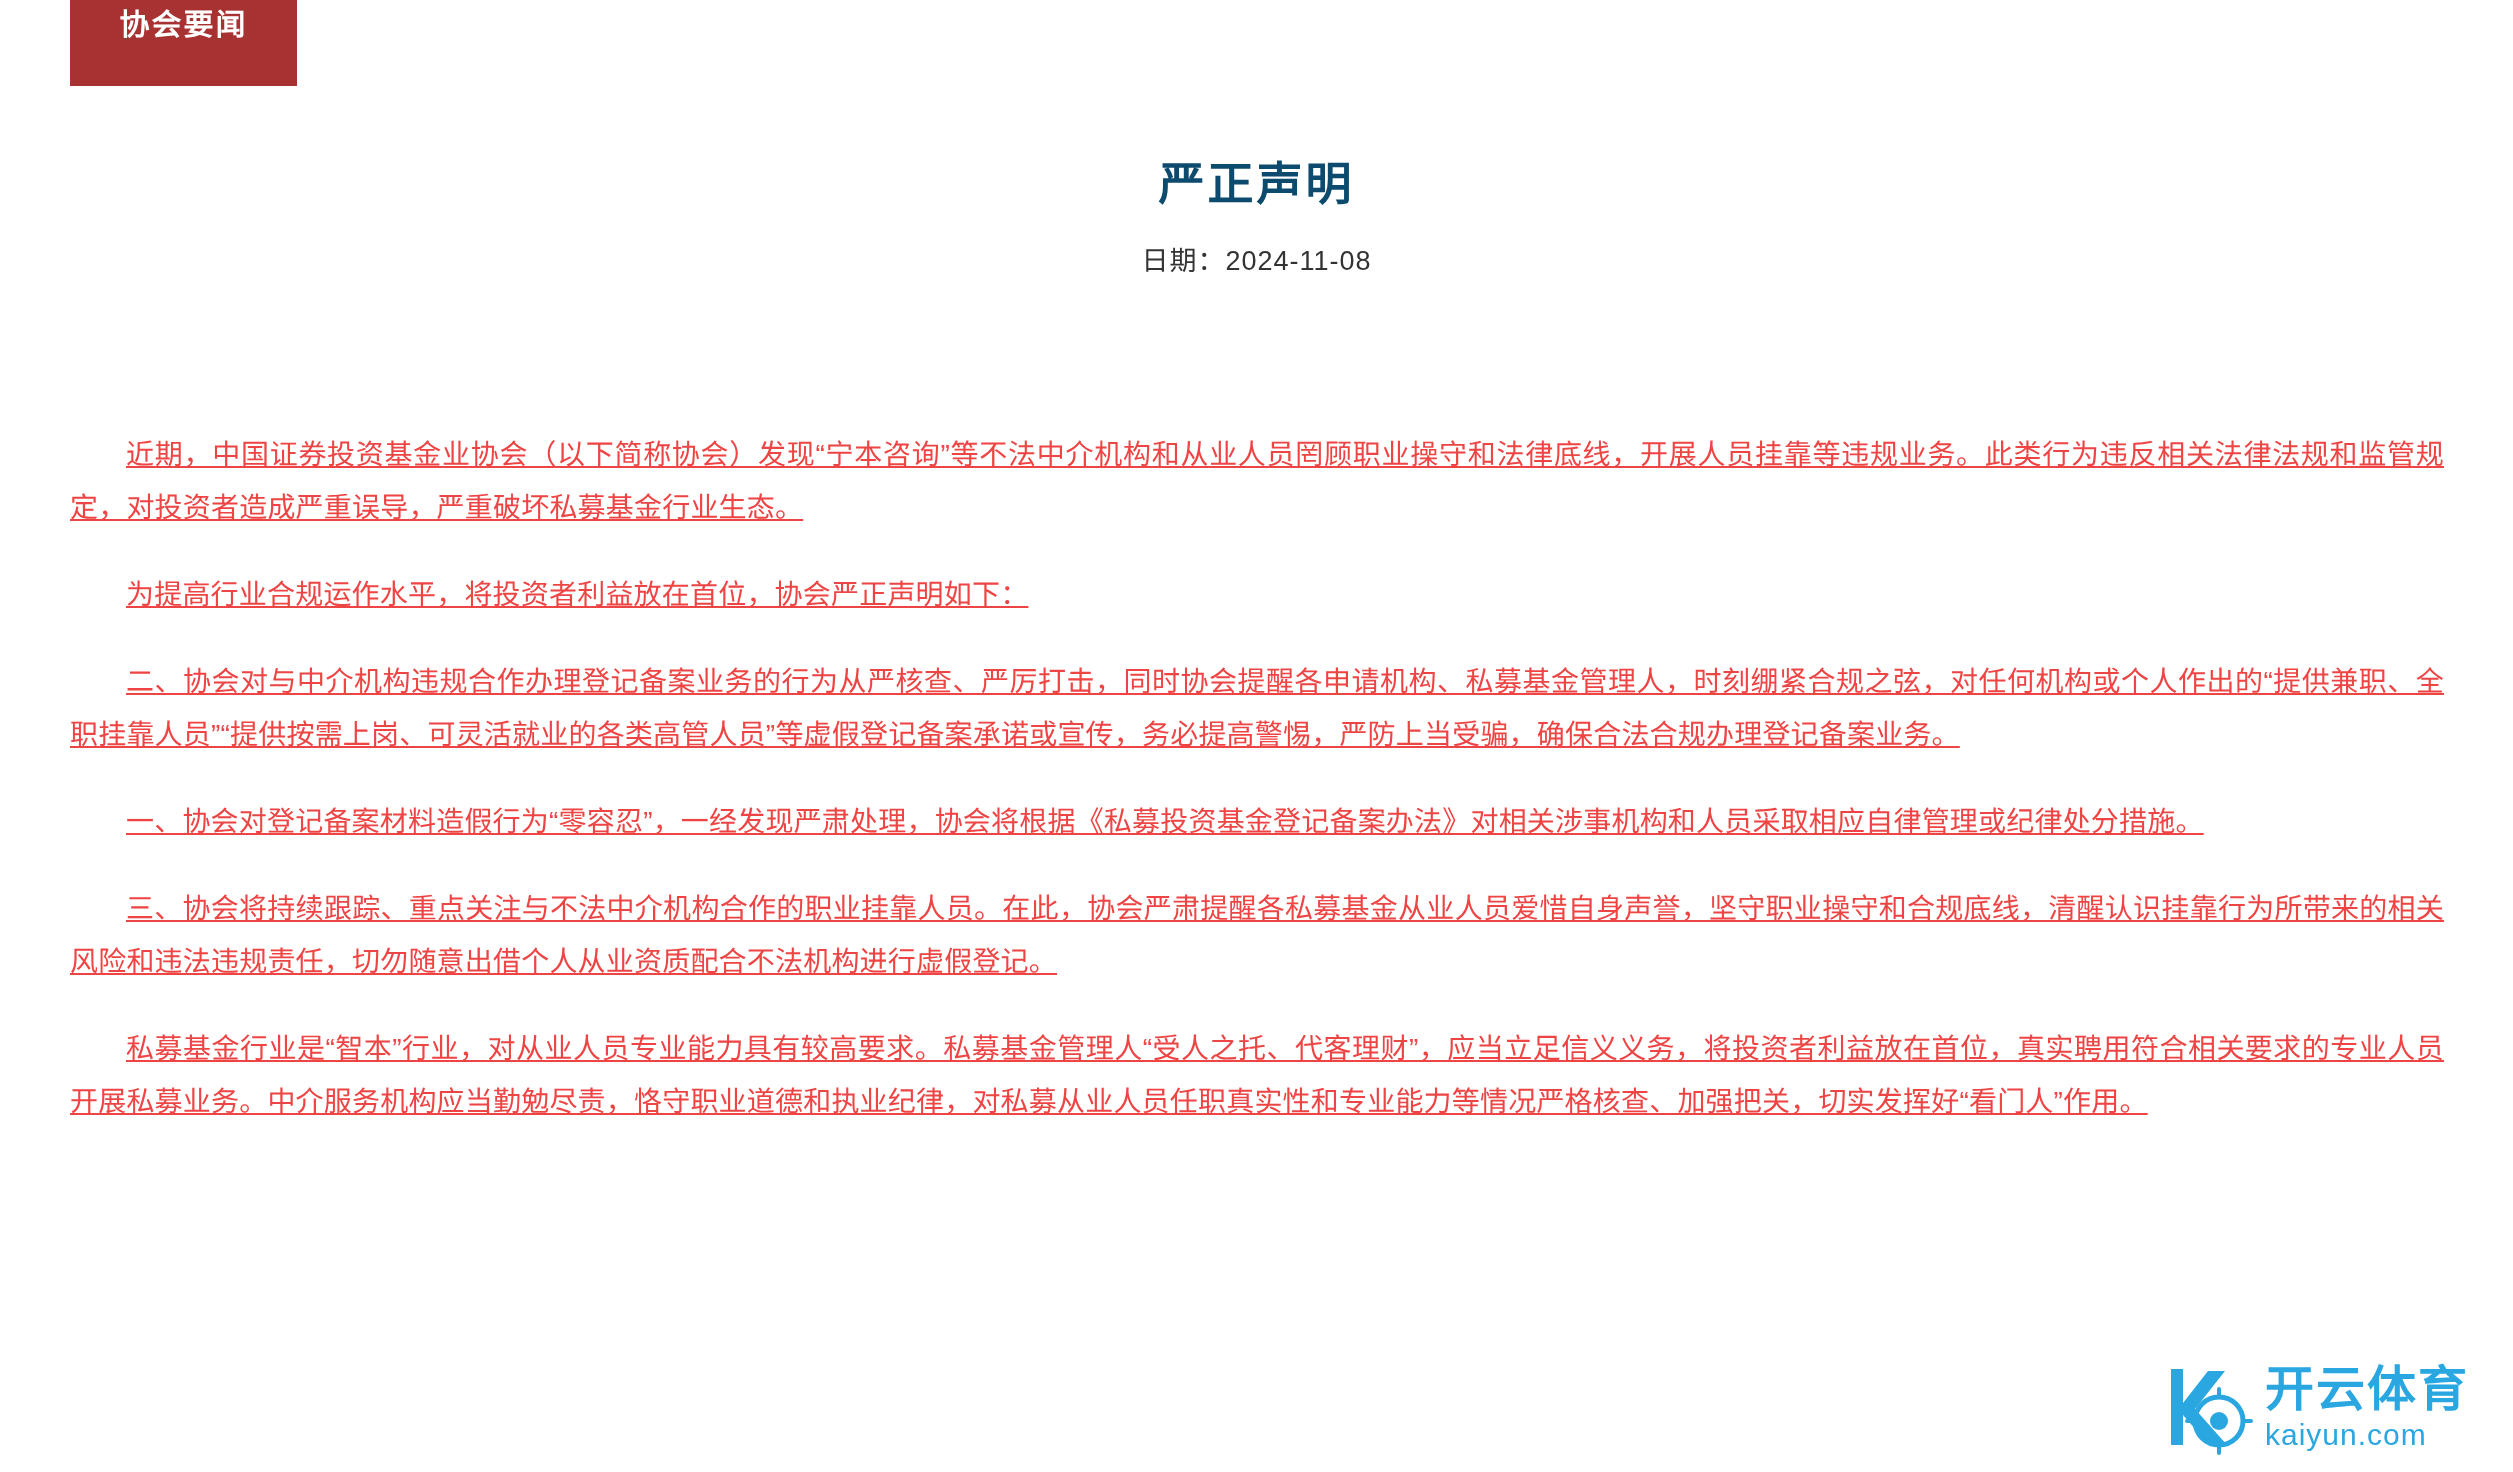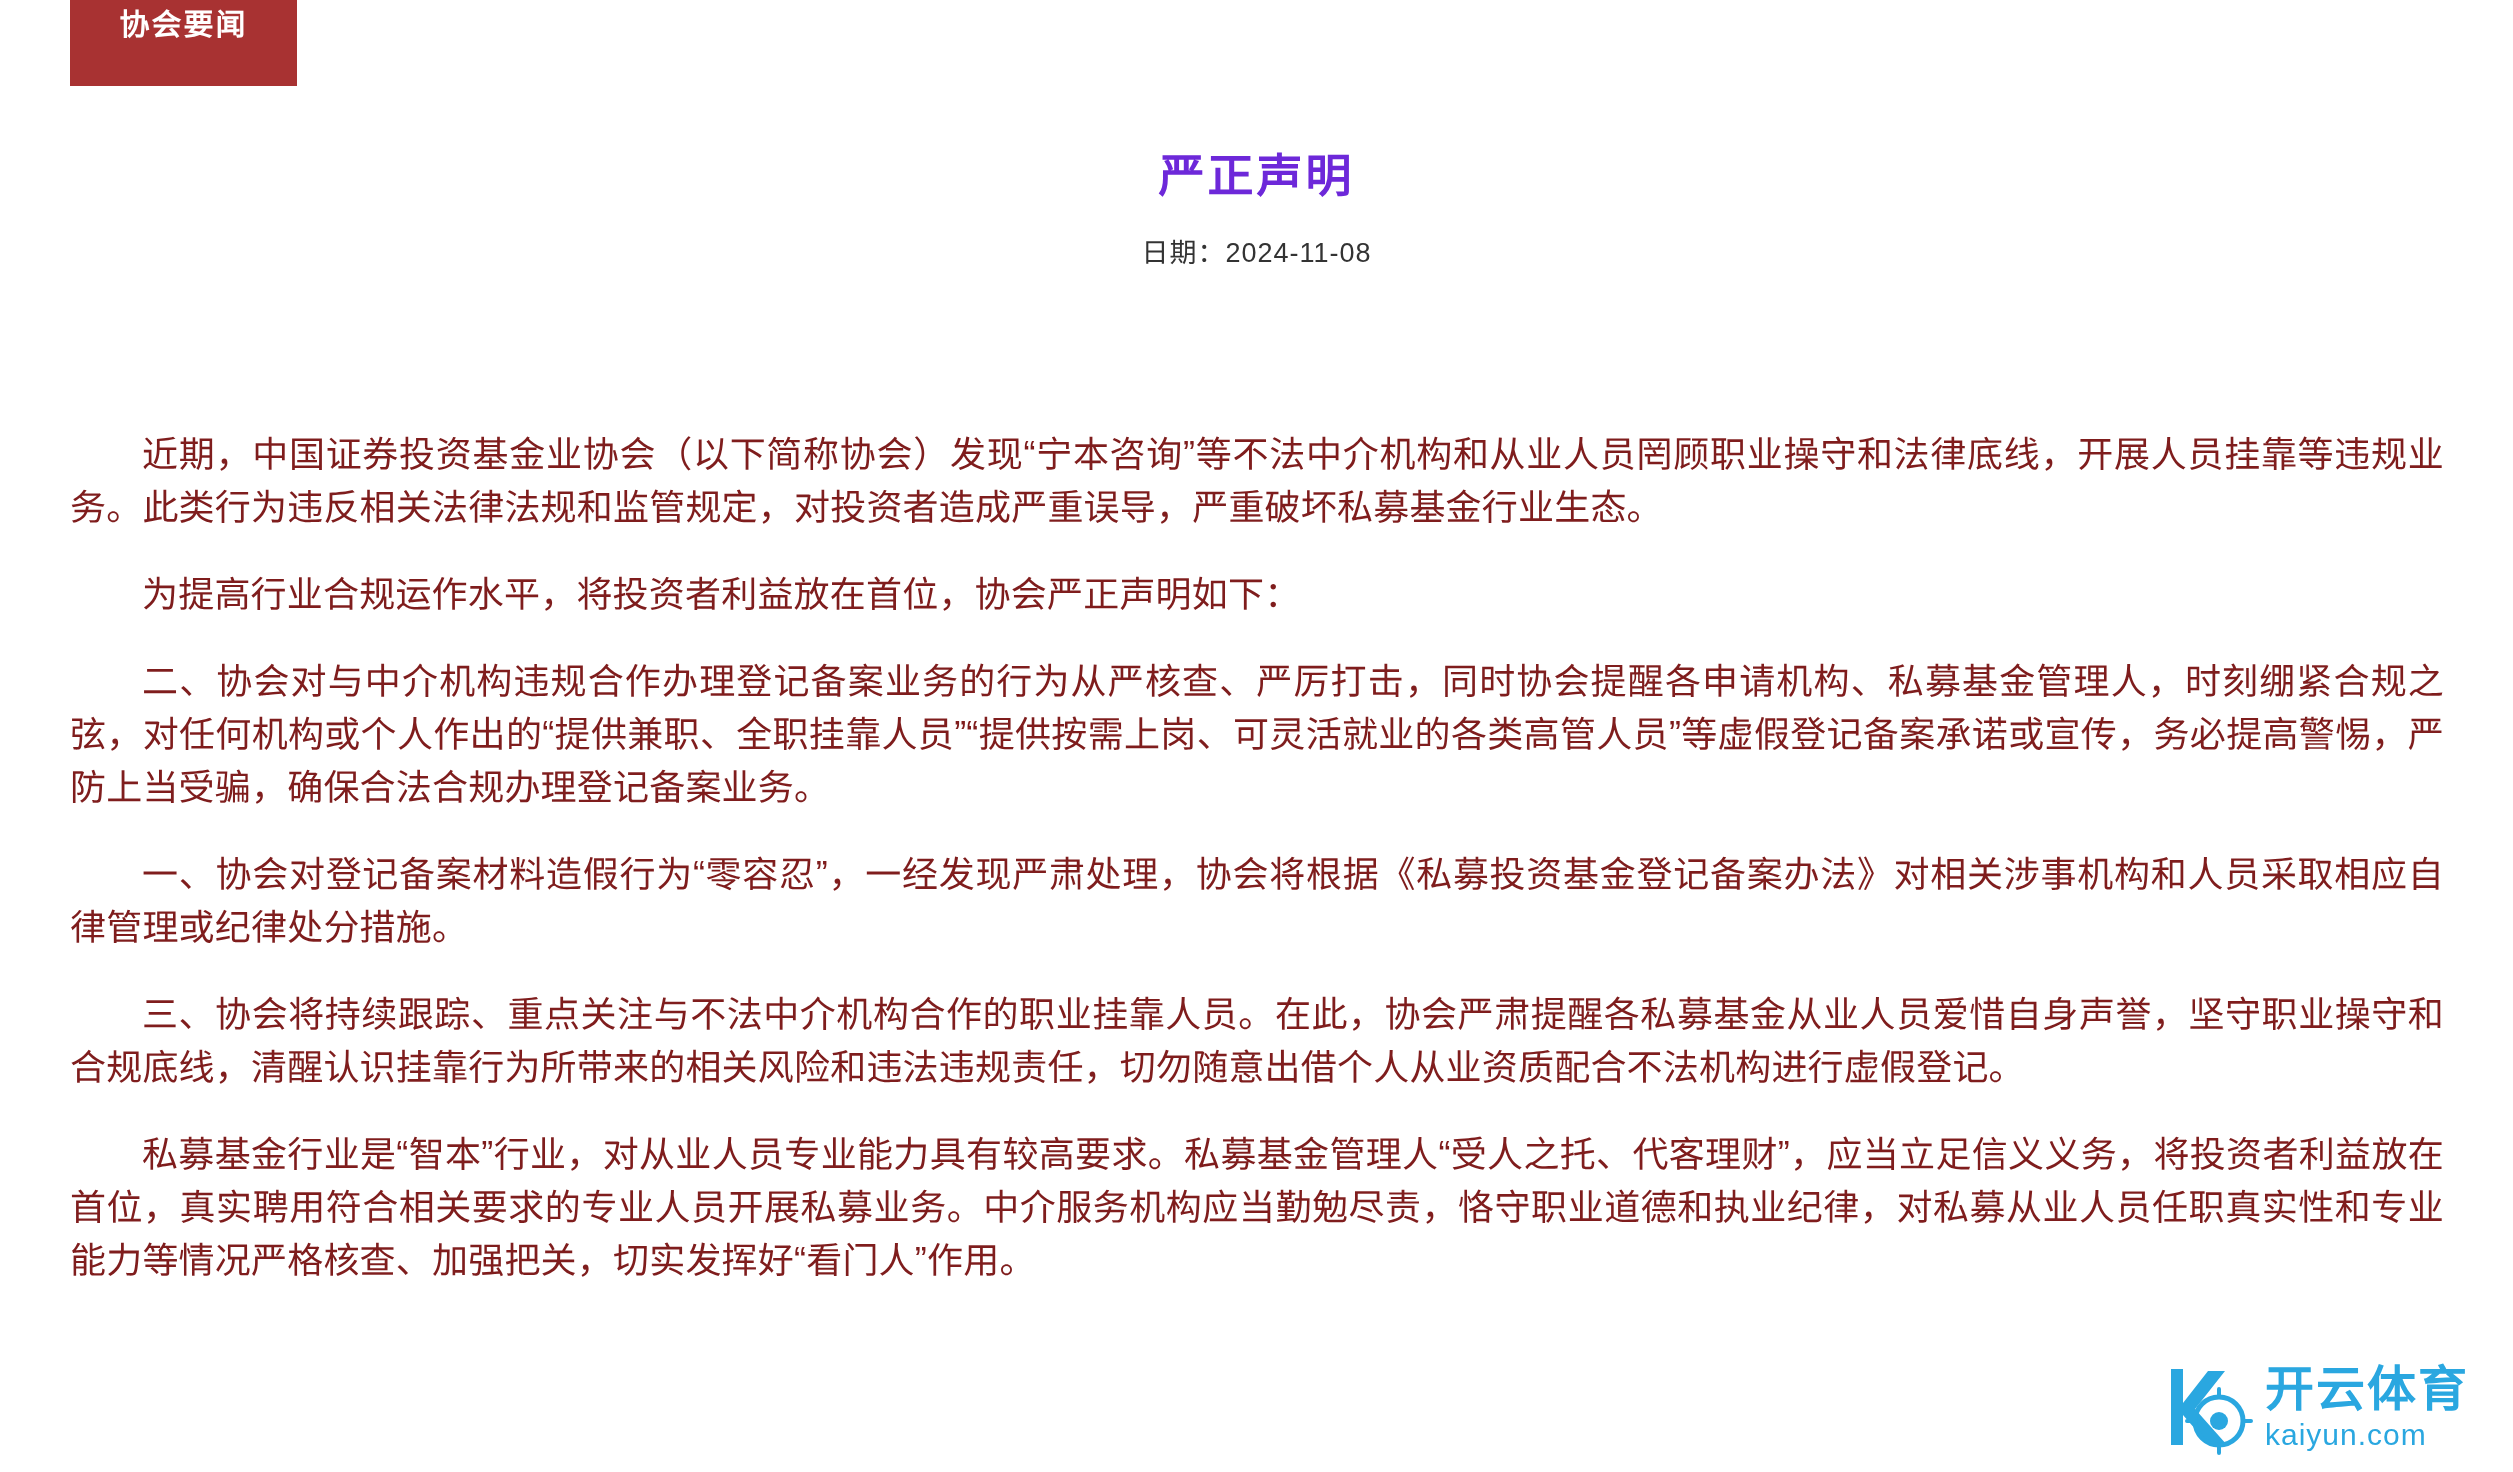--- a/index.html
+++ b/index.html
@@ -37,48 +37,49 @@
   .doc-header {
     position: absolute;
     top: 149px;
     left: 0;
     width: 2513px;
     text-align: center;
   }
   .doc-title {
     font-size: 46px;
     font-weight: bold;
-    color: #6d28d9;
+    color: #0c4a6e;
     letter-spacing: 3px;
-    margin: 0;
+    margin: 8px;
     line-height: 1.2;
   }
   .doc-date {
     margin-top: 27px;
     font-size: 27px;
     color: #333333;
     letter-spacing: 1px;
   }
 
   
   .doc-body {
     position: absolute;
     top: 428px;
     left: 70px;
     width: 2374px;
   }
   .doc-body p {
     margin: 0 0 34px 0;
-    font-size: 36px;
+    font-size: 28px;
     line-height: 53px;
     text-align: justify;
     text-justify: inter-ideograph;
     text-indent: 2em;
-    color: #7f1d1d;
+    color: #ef4444;
     letter-spacing: 0.2px;
+    text-decoration: underline;
   }
 
   
   .watermark {
     position: absolute;
     right: 44px;
     bottom: 18px;
     display: flex;
     align-items: center;
     gap: 12px;

